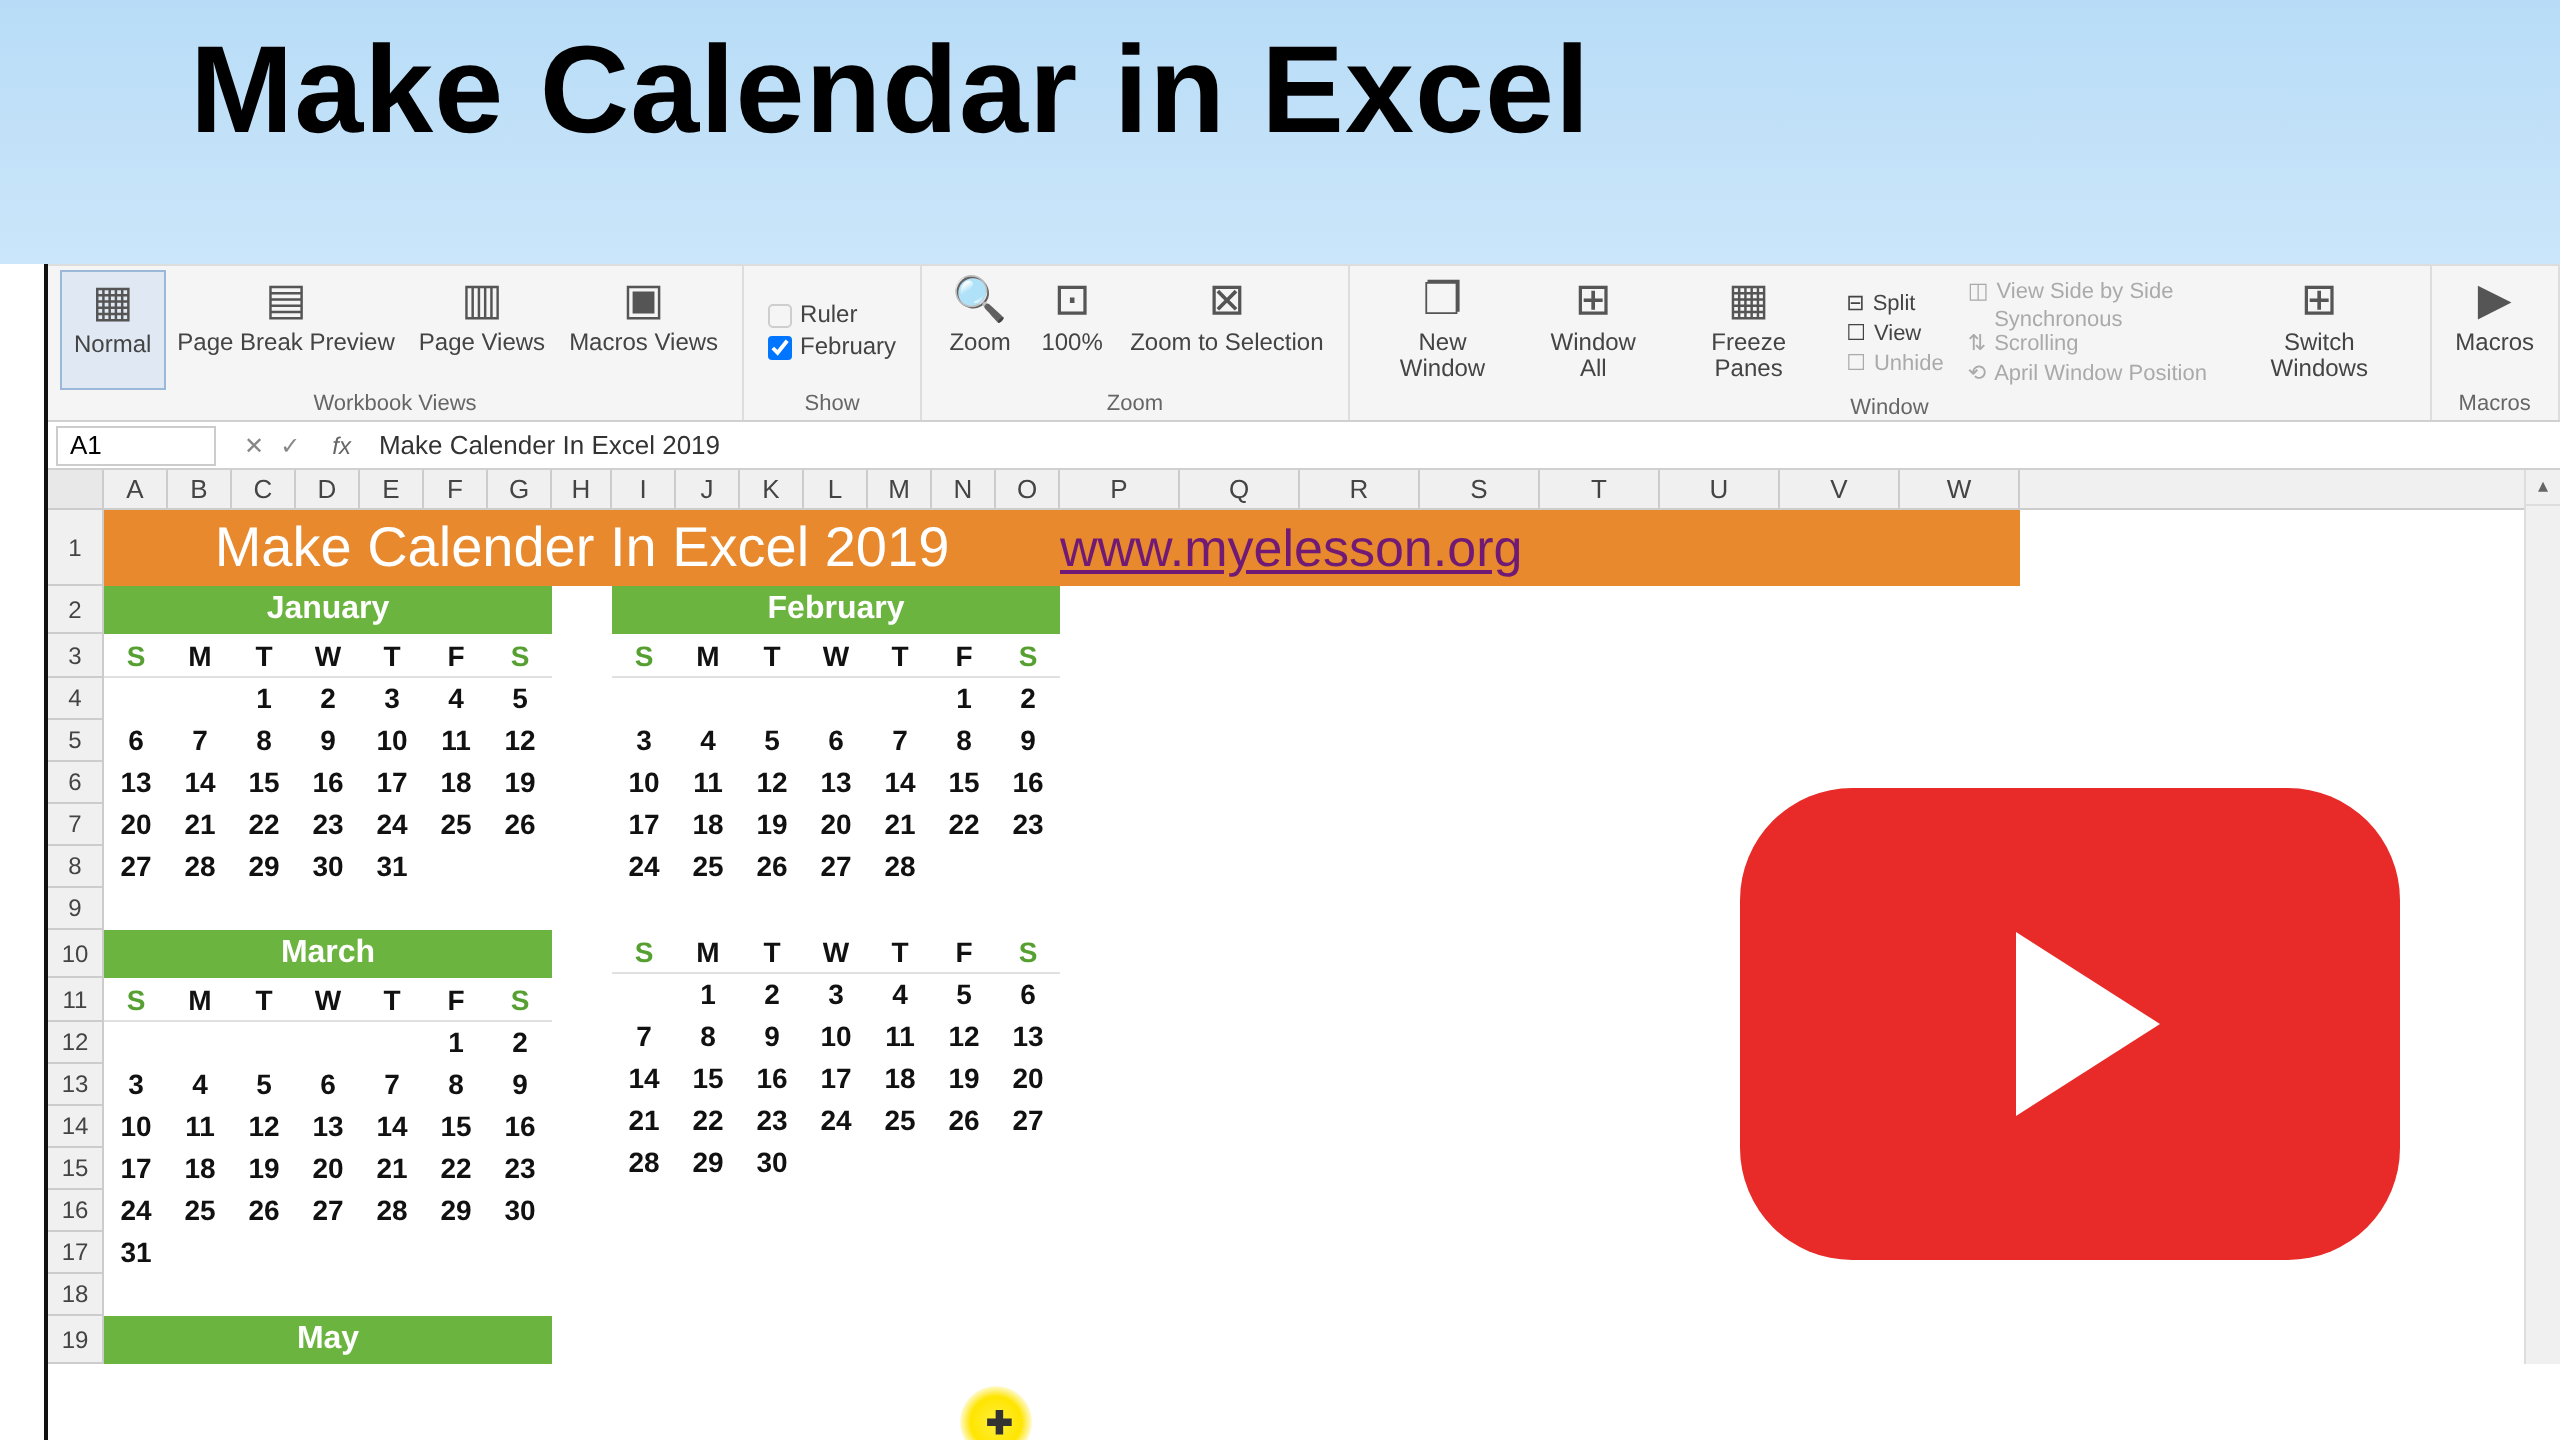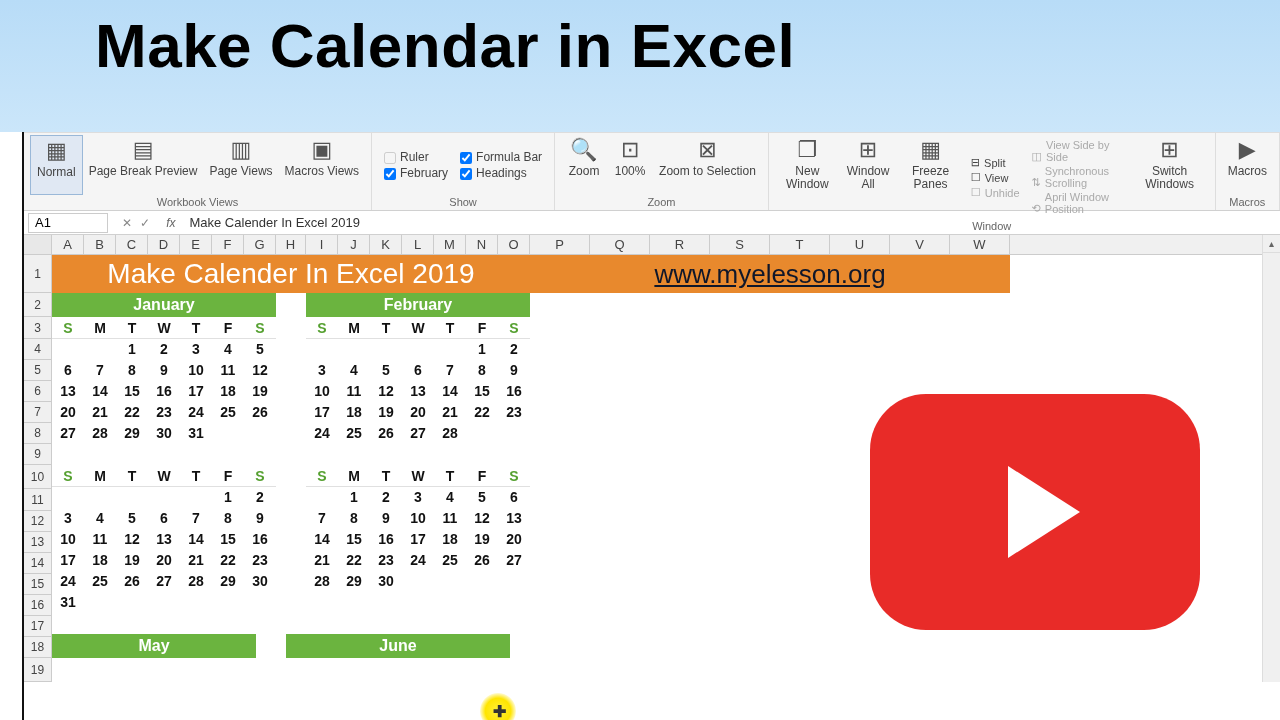--- a/index.html
+++ b/index.html
@@ -25,21 +25,21 @@
 .gridarea{position:relative;background:#fff}
 .colhead{display:flex;height:20px;background:#f0f0f0;border-bottom:1px solid #ccc}
 .corner{width:28px;border-right:1px solid #ccc;background:#e8e8e8}
 .ch{border-right:1px solid #ccc;text-align:center;font-size:13px;color:#444;line-height:20px}
 .body{display:flex}
 .rowheads{display:flex;flex-direction:column;width:28px;background:#f0f0f0;border-right:1px solid #ccc}
 .rh{border-bottom:1px solid #ccc;text-align:center;font-size:12px;color:#444}
 .cells{position:relative}
 .titlebar{height:38px;background:#e8892d;display:flex}
 .titleA{width:478px;color:#fff;font-size:28px;font-weight:500;text-align:center;line-height:38px}
-.titleB{flex:1;color:#0f172a;font-size:26px;font-weight:500;text-align:center;line-height:38px;text-decoration:underline}
+.titleB{flex:1;color:#701a75;font-size:26px;font-weight:500;text-align:left;line-height:38px;text-decoration:underline}
 .calrow{display:flex}
 .monthblock{display:flex;flex-direction:column}
 .mname{height:24px;background:#6bb43f;color:#fff;font-weight:600;font-size:16px;text-align:center;line-height:24px}
 .dhead{display:flex;height:22px}
 .dc{text-align:center;font-size:14px;font-weight:700;line-height:22px;border-bottom:1px solid #e0e0e0}
 .green{color:#55a030}
 .black{color:#111}
 .wkrow{display:flex;height:21px}
 .day{text-align:center;font-size:14px;font-weight:700;color:#111;line-height:21px}
 .gapcol{background:#fff}
@@ -87,30 +87,20 @@
     <div class="rgroup">
       <div class="ritems">
         <div class="chkcol">
           <label class="chk">
               <input type="checkbox" disabled="" style="">
               <span>Ruler</span>
             </label>
           <label class="chk">
               <input type="checkbox" checked="" style="">
               <span>February</span>
-            </label>
-        </div>
-        <div class="chkcol">
-          <label class="chk">
-              <input type="checkbox" checked="" style="">
-              <span>Formula Bar</span>
-            </label>
-          <label class="chk">
-              <input type="checkbox" checked="" style="">
-              <span>Headings</span>
             </label>
         </div>
       </div>
       <div class="rlabel">Show</div>
     </div>
     <div class="rgroup">
       <div class="ritems">
         <div class="ritem">
             <span class="ico">🔍</span>
             <span>Zoom</span>
@@ -369,20 +359,21 @@
                 <div class="day" style="width:32px">28</div>
                 <div class="day" style="width:32px"></div>
                 <div class="day" style="width:32px"></div>
               </div>
               <div class="wkrow" style="height:21px"></div>
             </div>
             <div class="whitecol" style="width:480px"></div>
           </div>
           <div class="calrow">
             <div class="monthblock" style="width:224px">
+              <div class="mname">March</div>
               <div class="dhead">
                 <div class="dc green" style="width:32px">S</div>
                 <div class="dc black" style="width:32px">M</div>
                 <div class="dc black" style="width:32px">T</div>
                 <div class="dc black" style="width:32px">W</div>
                 <div class="dc black" style="width:32px">T</div>
                 <div class="dc black" style="width:32px">F</div>
                 <div class="dc green" style="width:32px">S</div>
               </div>
               <div class="wkrow">
@@ -495,23 +486,22 @@
                 <div class="day" style="width:32px"></div>
                 <div class="day" style="width:32px"></div>
                 <div class="day" style="width:32px"></div>
                 <div class="day" style="width:32px"></div>
               </div>
               <div class="wkrow" style="height:42px"></div>
             </div>
             <div class="whitecol" style="width:480px"></div>
           </div>
           <div class="calrow">
-            <div class="mname" style="width:204px">May</div>
+            <div class="mname" style="width:224px">May</div>
             <div class="gapcol" style="width:30px"></div>
-            <div class="mname" style="width:224px">June</div>
             <div class="whitecol" style="width:480px"></div>
           </div>
         </div>
     </div>
     <div class="scrollbar">
       <div class="sbup">▴</div>
     </div>
   </div>
 </div>
 

